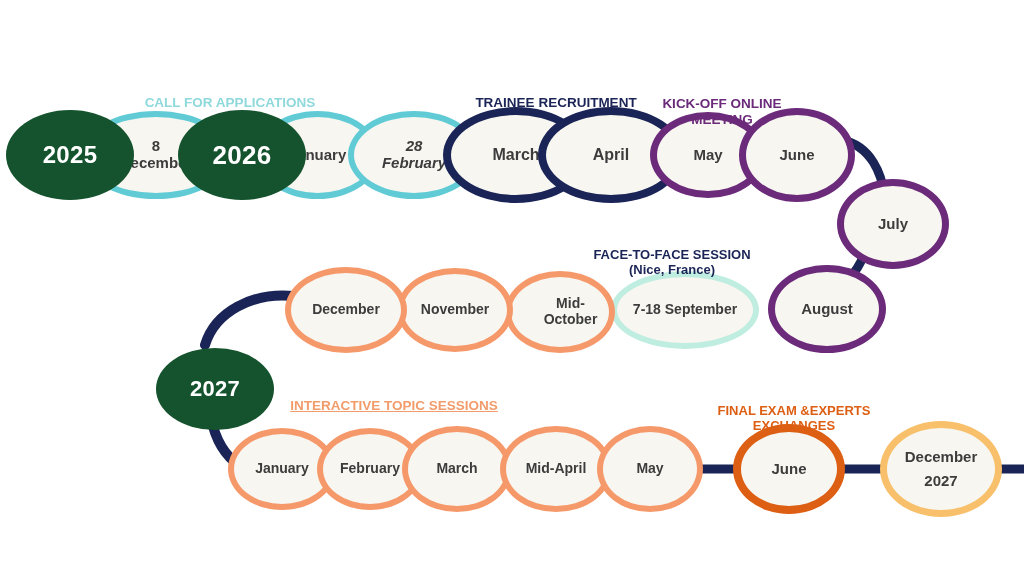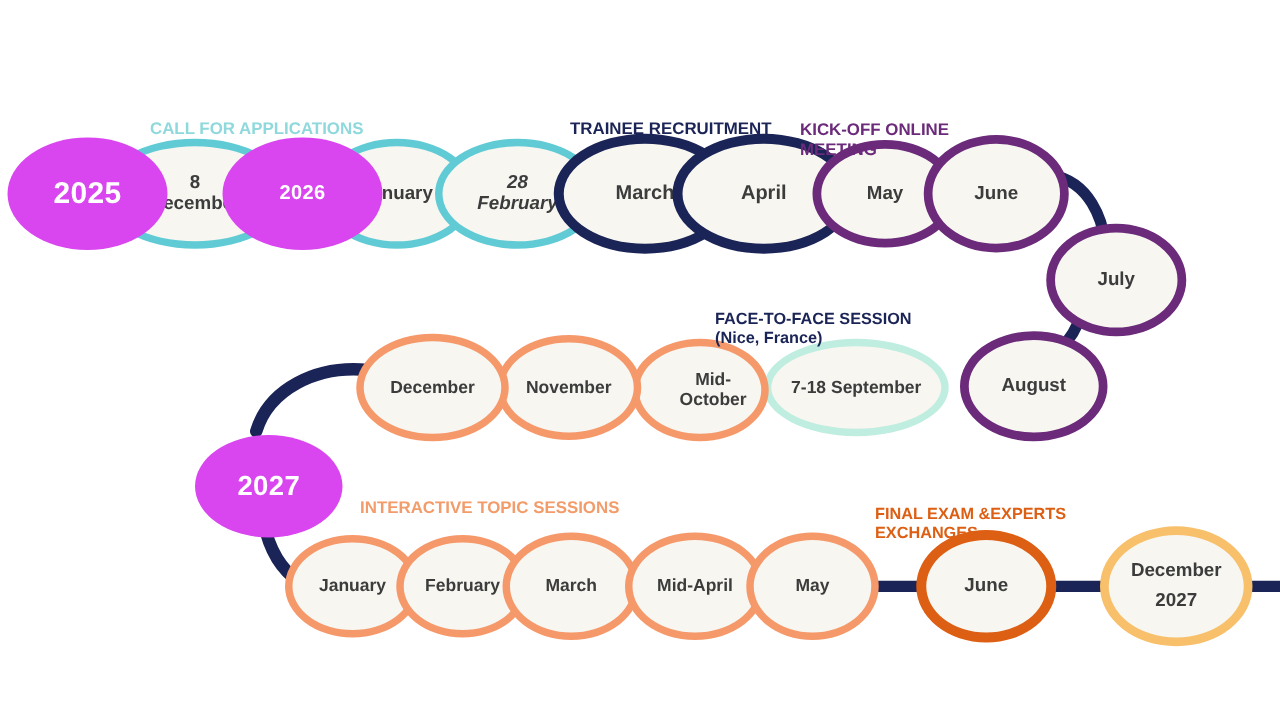--- a/index.html
+++ b/index.html
@@ -18,27 +18,27 @@
     text-align:center;box-sizing:border-box;
     background:#F7F6F1;border-style:solid;border-radius:50%;
     color:#3C3C3C;font-weight:bold;line-height:1.12;
   }
   .node .lbl{display:block;padding:0 4px;}
 
   
   .badge{
     position:absolute;z-index:4;
     display:flex;align-items:center;justify-content:center;
-    background:#d946ef;border-radius:50%;
+    background:#14532d;border-radius:50%;
     color:#ffffff;font-weight:bold;letter-spacing:.3px;
   }
 
   
   .cap{
-    position:absolute;z-index:5;text-align:left;
+    position:absolute;z-index:5;text-align:center;
     font-weight:bold;line-height:1.2;white-space:pre-line;
   }
 </style>
 </head>
 <body>
 
 <div id="stage">
 
   <svg id="wires" viewBox="0 0 1024 576">
 
@@ -53,21 +53,21 @@
     <line x1="694" y1="469" x2="740" y2="469" stroke="#1B2456" stroke-width="9"></line>
 
     <line x1="838" y1="469" x2="886" y2="469" stroke="#1B2456" stroke-width="9"></line>
 
     <line x1="996" y1="469" x2="1024" y2="469" stroke="#1B2456" stroke-width="9"></line>
   </svg>
 
   <div class="badge" style="left:6px;top:110px;width:128px;height:90px;font-size:24px;">
     <span>2025</span>
   </div>
-  <div class="badge" style="left:178px;top:110px;width:128px;height:90px;font-size:16px;">
+  <div class="badge" style="left:178px;top:110px;width:128px;height:90px;font-size:26px;">
     <span>2026</span>
   </div>
   <div class="badge" style="left:156px;top:348px;width:118px;height:82px;font-size:22px;">
     <span>2027</span>
   </div>
 
   <div class="node" style="left:80px;top:111px;width:152px;height:88px;border-width:6px;border-color:#61CBD5;font-size:15px;">
     <span class="lbl" style="white-space: pre-line;">8
 December</span>
   </div>
@@ -142,20 +142,20 @@
 MEETING</span>
   </div>
   <div class="cap" style="left:456px;top:79px;width:200px;font-size:13.5px;color:#1B2456;">
     <span style="white-space: pre-line;">TRAINEE RECRUITMENT</span>
   </div>
   <div class="cap" style="left:572px;top:231px;width:200px;font-size:13px;color:#1B2456;">
     <span style="white-space: pre-line;">FACE-TO-FACE SESSION
 (Nice, France)</span>
   </div>
   <div class="cap" style="left:288px;top:382px;width:212px;font-size:13.5px;color:#F29C6B;">
-    <span style="white-space: pre-line;">INTERACTIVE TOPIC SESSIONS</span>
+    <span style="white-space: pre-line; text-decoration: underline;">INTERACTIVE TOPIC SESSIONS</span>
   </div>
   <div class="cap" style="left:700px;top:387px;width:188px;font-size:13px;color:#DD5F13;">
     <span style="white-space: pre-line;">FINAL EXAM &amp;EXPERTS
 EXCHANGES</span>
   </div>
 
 </div>
 
 </body></html>

